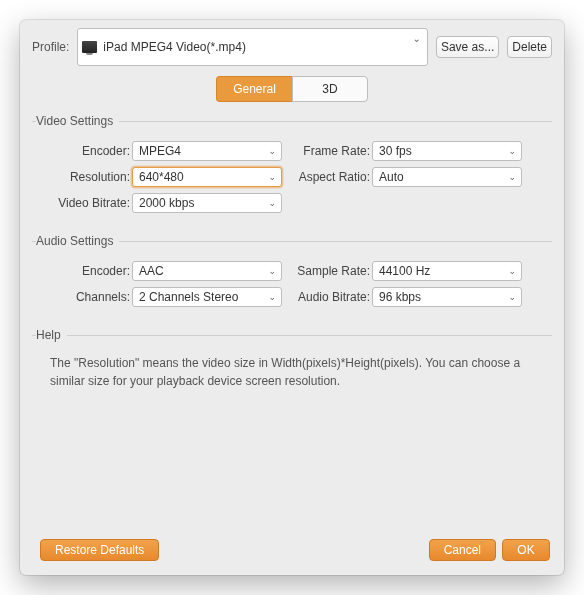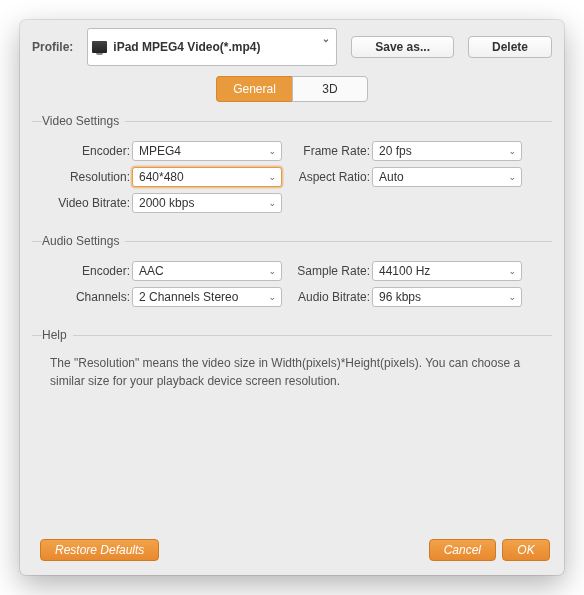--- a/index.html
+++ b/index.html
@@ -34,23 +34,22 @@
     box-shadow: inset 0 0 0 0.5px rgba(0,0,0,0.15);
   }
   .title {
     position: absolute; left: 0; right: 0; text-align: center;
     font-size: 13px; color: #444; pointer-events: none;
   }
   .body {
     padding: 8px 12px 0 12px;
   }
   .profile-row {
-    display: flex; align-items: center; gap: 14px;
+    display: flex; align-items: center; gap: 8px;
     margin-bottom: 10px;
-    font-weight: bold;
   }
   .label { color: #555; }
   .profile-select {
     flex: 1;
     height: 38px;
     background: #fff;
     border: 1px solid #bdbdbd;
     border-radius: 3px;
     display: flex; align-items: center;
     padding: 0 4px;
@@ -69,21 +68,21 @@
   }
   .device-icon::after{
     content:""; position:absolute; left:4px; bottom:-2px;
     width:7px; height:2px; background:#888; border-radius:0 0 2px 2px;
   }
   .btn {
     height: 22px;
     background: linear-gradient(#fefefe,#f1f1f1);
     border: 1px solid #bdbdbd;
     border-radius: 4px;
-    padding: 0 23px;
+    padding: 0 4px;
     display: inline-flex; align-items: center; justify-content: center;
     color: #333; cursor: pointer;
     font-size: 12px;
   }
   .seg {
     display: flex; justify-content: center; margin: 6px 0 12px 0;
   }
   .seg-group {
     display: inline-flex;
   }
@@ -93,21 +92,21 @@
     display: flex; align-items: center; justify-content: center;
     font-size: 12px; background: #fafafa;
   }
   .seg-btn.left { border-radius: 4px 0 0 4px; border-right: none; }
   .seg-btn.right { border-radius: 0 4px 4px 0; }
   .seg-btn.active { background: #e89a3c; color: #fff; border-color:#d8862a;}
   fieldset {
     border: none; border-top: 1px solid #cfcfcf;
     margin: 8px 0 18px 0; padding: 10px 0 0 0;
   }
-  legend { color: #555; padding: 0 6px 0 0; margin-left: 10px; font-size:12px;}
+  legend { color: #555; padding: 0 6px 0 0; margin-left: 4px; font-size:12px;}
   .grid {
     display: grid;
     grid-template-columns: 94px 150px 90px 150px;
     grid-auto-rows: 26px;
     align-items: center;
     margin-left: 6px;
   }
   .rlabel { text-align: right; padding-right: 2px; color: #444;}
   .combo {
     height: 20px;
@@ -129,21 +128,20 @@
   }
   .help-box { margin-top: 18px;}
   .help-text {
     color: #555; margin: 0 18px; line-height: 1.5;
     padding-top: 2px;
   }
   .footer {
     position: absolute; left: 0; right: 0; bottom: 14px;
     display: flex; align-items: center;
     padding: 0 14px;
-    font-style: italic;
   }
   .spacer { flex: 1; }
   .obtn {
     height: 22px;
     background: linear-gradient(#f2a24a,#e8892e);
     border: 1px solid #cf7a22;
     border-radius: 4px;
     color: #fff;
     padding: 0 14px;
     display: inline-flex; align-items: center; justify-content: center;
@@ -183,21 +181,21 @@
     <fieldset>
       <legend>Video Settings</legend>
       <div class="grid">
         <div class="rlabel">Encoder:</div>
         <div class="combo">
           <span>MPEG4</span>
           <span class="chev">⌄</span>
         </div>
         <div class="rlabel">Frame Rate:</div>
         <div class="combo">
-          <span>20 fps</span>
+          <span>30 fps</span>
           <span class="chev">⌄</span>
         </div>
 
         <div class="rlabel">Resolution:</div>
         <div class="combo focused">
           <span>640*480</span>
           <span class="chev">⌄</span>
         </div>
         <div class="rlabel">Aspect Ratio:</div>
         <div class="combo">

